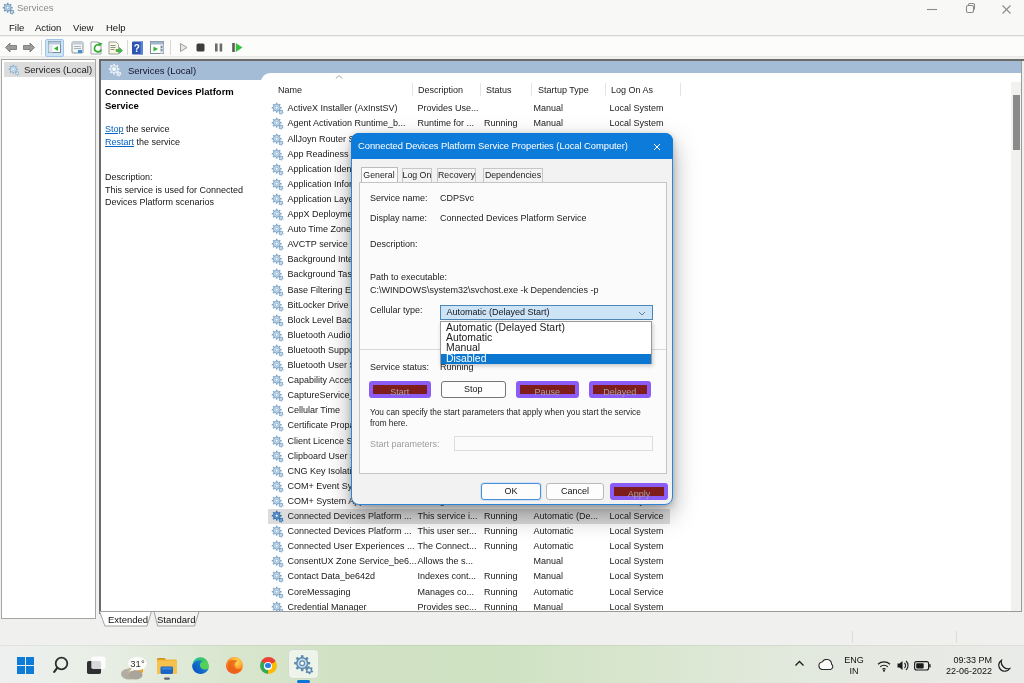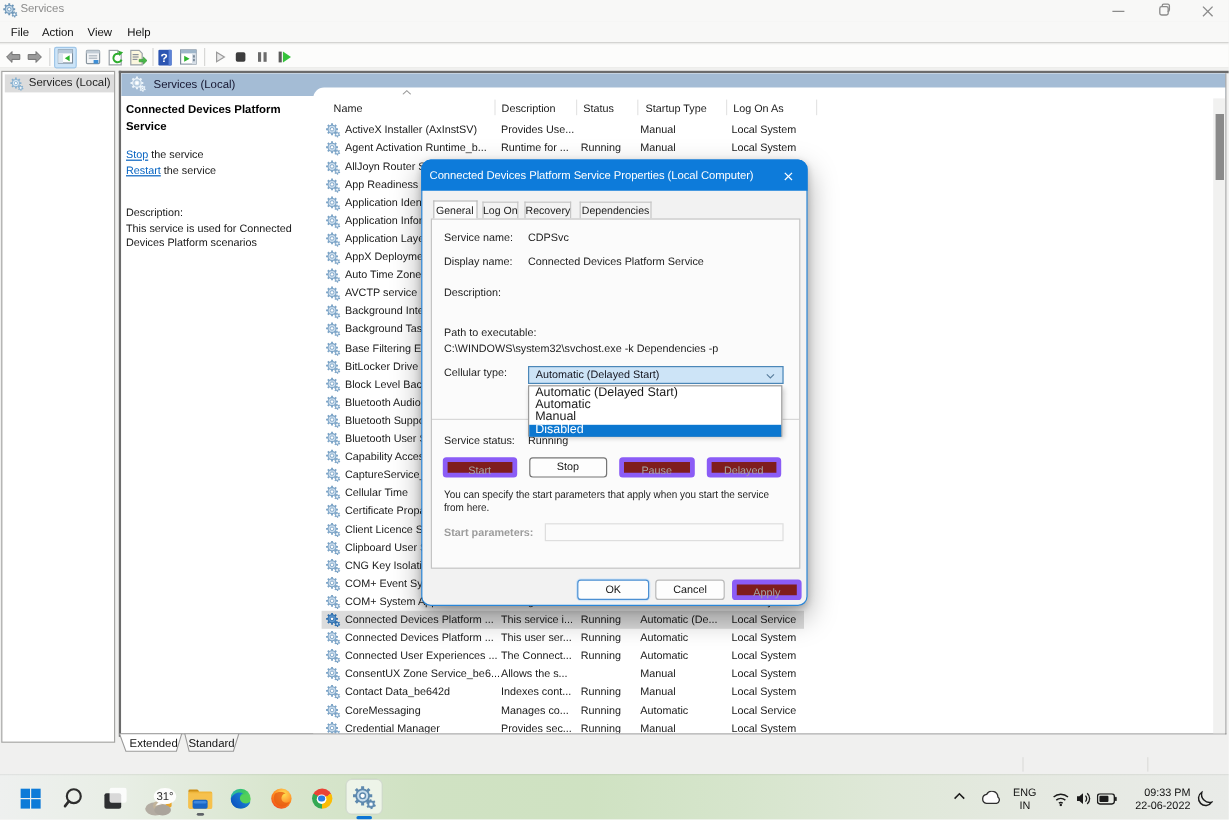--- a/index.html
+++ b/index.html
@@ -52,21 +52,21 @@
   #sbtrack { position:absolute; left:910px; top:21px; width:10px; height:530px; background:#f1f1f0; }
   #sbthumb { position:absolute; left:2px; top:13px; width:7px; height:55px; background:#8a8a8a; }
 
   
   #dlg { left:351px; top:133px; width:322px; height:372px; border-radius:8px; background:#f2f2f2;
          border:1px solid #2a86d8; box-shadow:0 10px 24px rgba(0,0,0,0.35), 0 2px 6px rgba(0,0,0,0.2); z-index:20; }
   #dlgtitle { position:absolute; left:-1px; top:-1px; width:322px; height:26px; background:#0d7bda; border-radius:8px 8px 0 0; }
   #dlgtitle span { position:absolute; left:7px; top:7px; font-size:9.4px; letter-spacing:-0.05px; color:#fff; }
   #dlgx { position:absolute; right:8px; top:6px; width:14px; height:14px; }
   .dl { position:absolute; font-size:9px; color:#1c1c1c; white-space:nowrap; }
-  .dim { color:#9d9d9d;font-weight:bold; }
+  .dim { color:#9d9d9d; }
   
   .tab { position:absolute; top:34px; height:13.5px; font-size:8.8px; color:#1c1c1c; text-align:center; line-height:13px; }
   #tabGeneral { left:8.5px; width:37px; top:32.5px; height:15px; background:#fcfcfc; border:1px solid #bcbcbc; border-bottom:none; z-index:3; line-height:15px; }
   #tabLog { left:49.5px; width:30px; white-space:nowrap; background:#f3f3f3; border:1px solid #c6c6c6; border-bottom:none; }
   #tabRec { left:85px; width:39px; background:#f3f3f3; border:1px solid #c6c6c6; border-bottom:none; }
   #tabDep { left:131px; width:60px; background:#f3f3f3; border:1px solid #c6c6c6; border-bottom:none; }
   #page { position:absolute; left:6.5px; top:47.5px; width:308px; height:292.5px; background:#fbfbfb; border:1px solid #c4c4c4; }
   
   #descbox { position:absolute; left:87.5px; top:100px; width:213px; height:28px; background:#fff; border:1px solid #ababab; font-size:9px; line-height:12px; padding:1px 14px 0 4px; color:#1c1c1c; }
   #combo { position:absolute; left:87.5px; top:171px; width:213px; height:14.5px; background:#cde4f7; border:1px solid #4b87b8; font-size:9px; line-height:13px; padding-left:6px; color:#14141e; }

